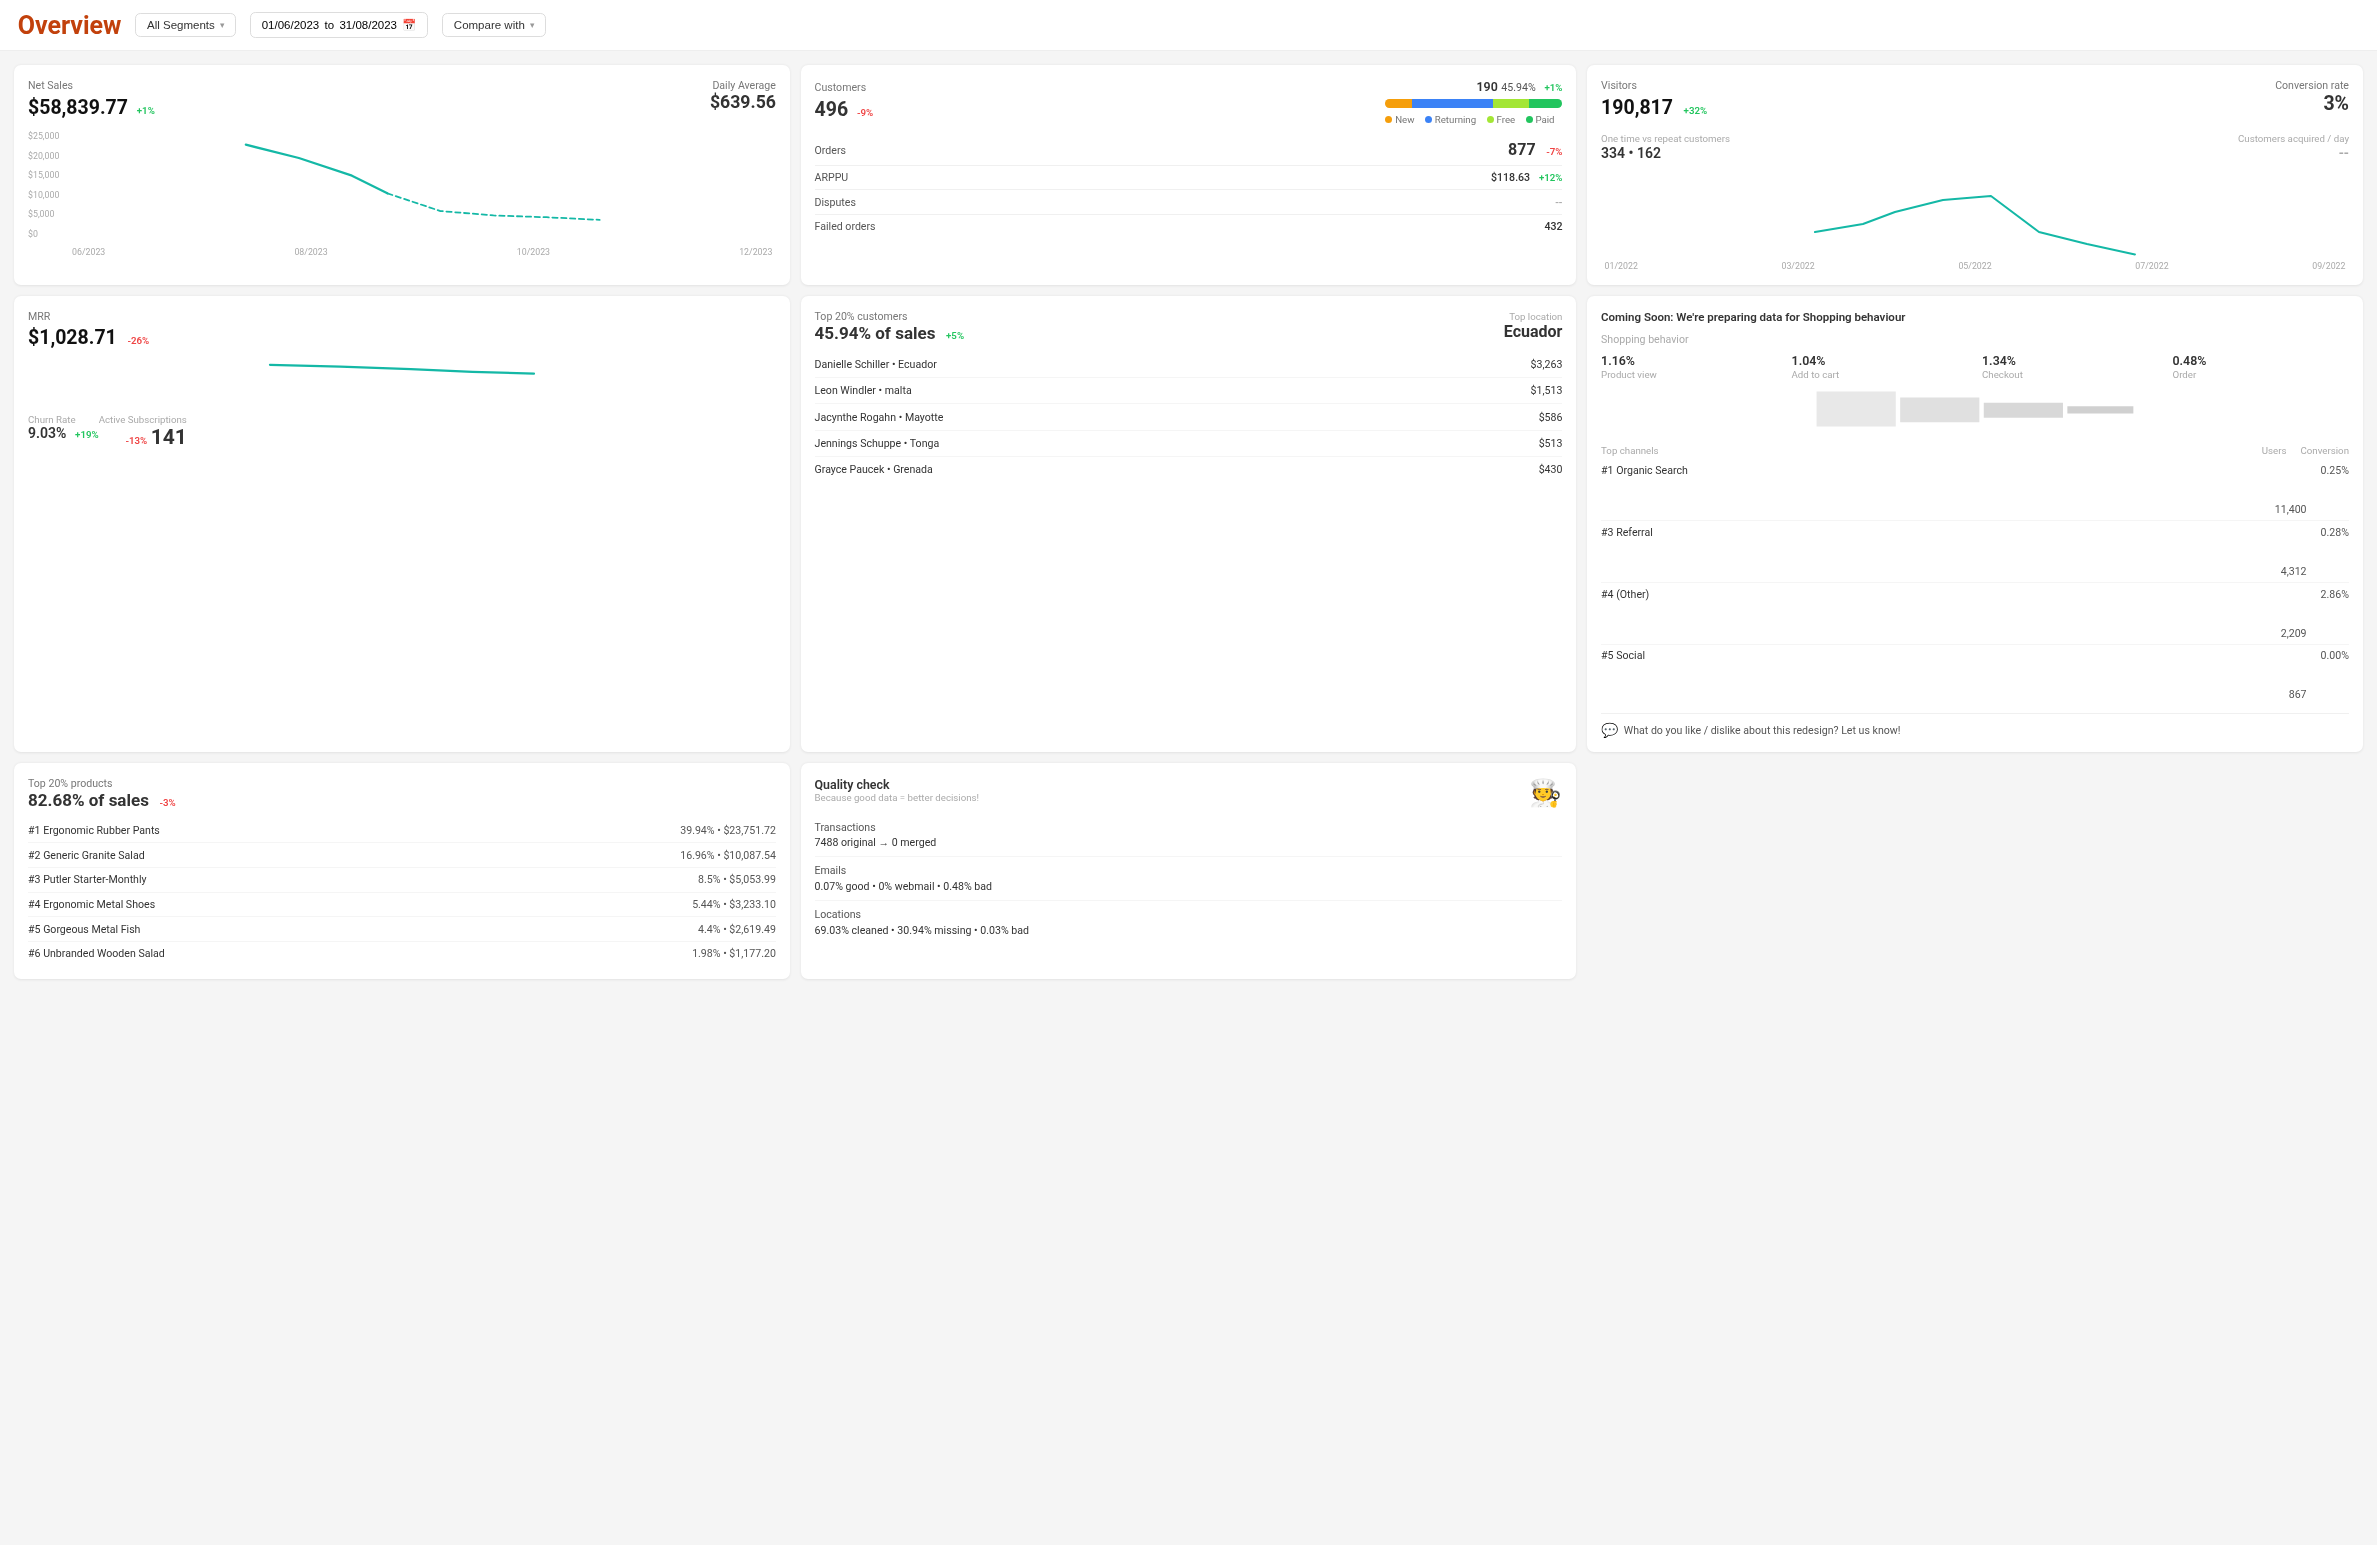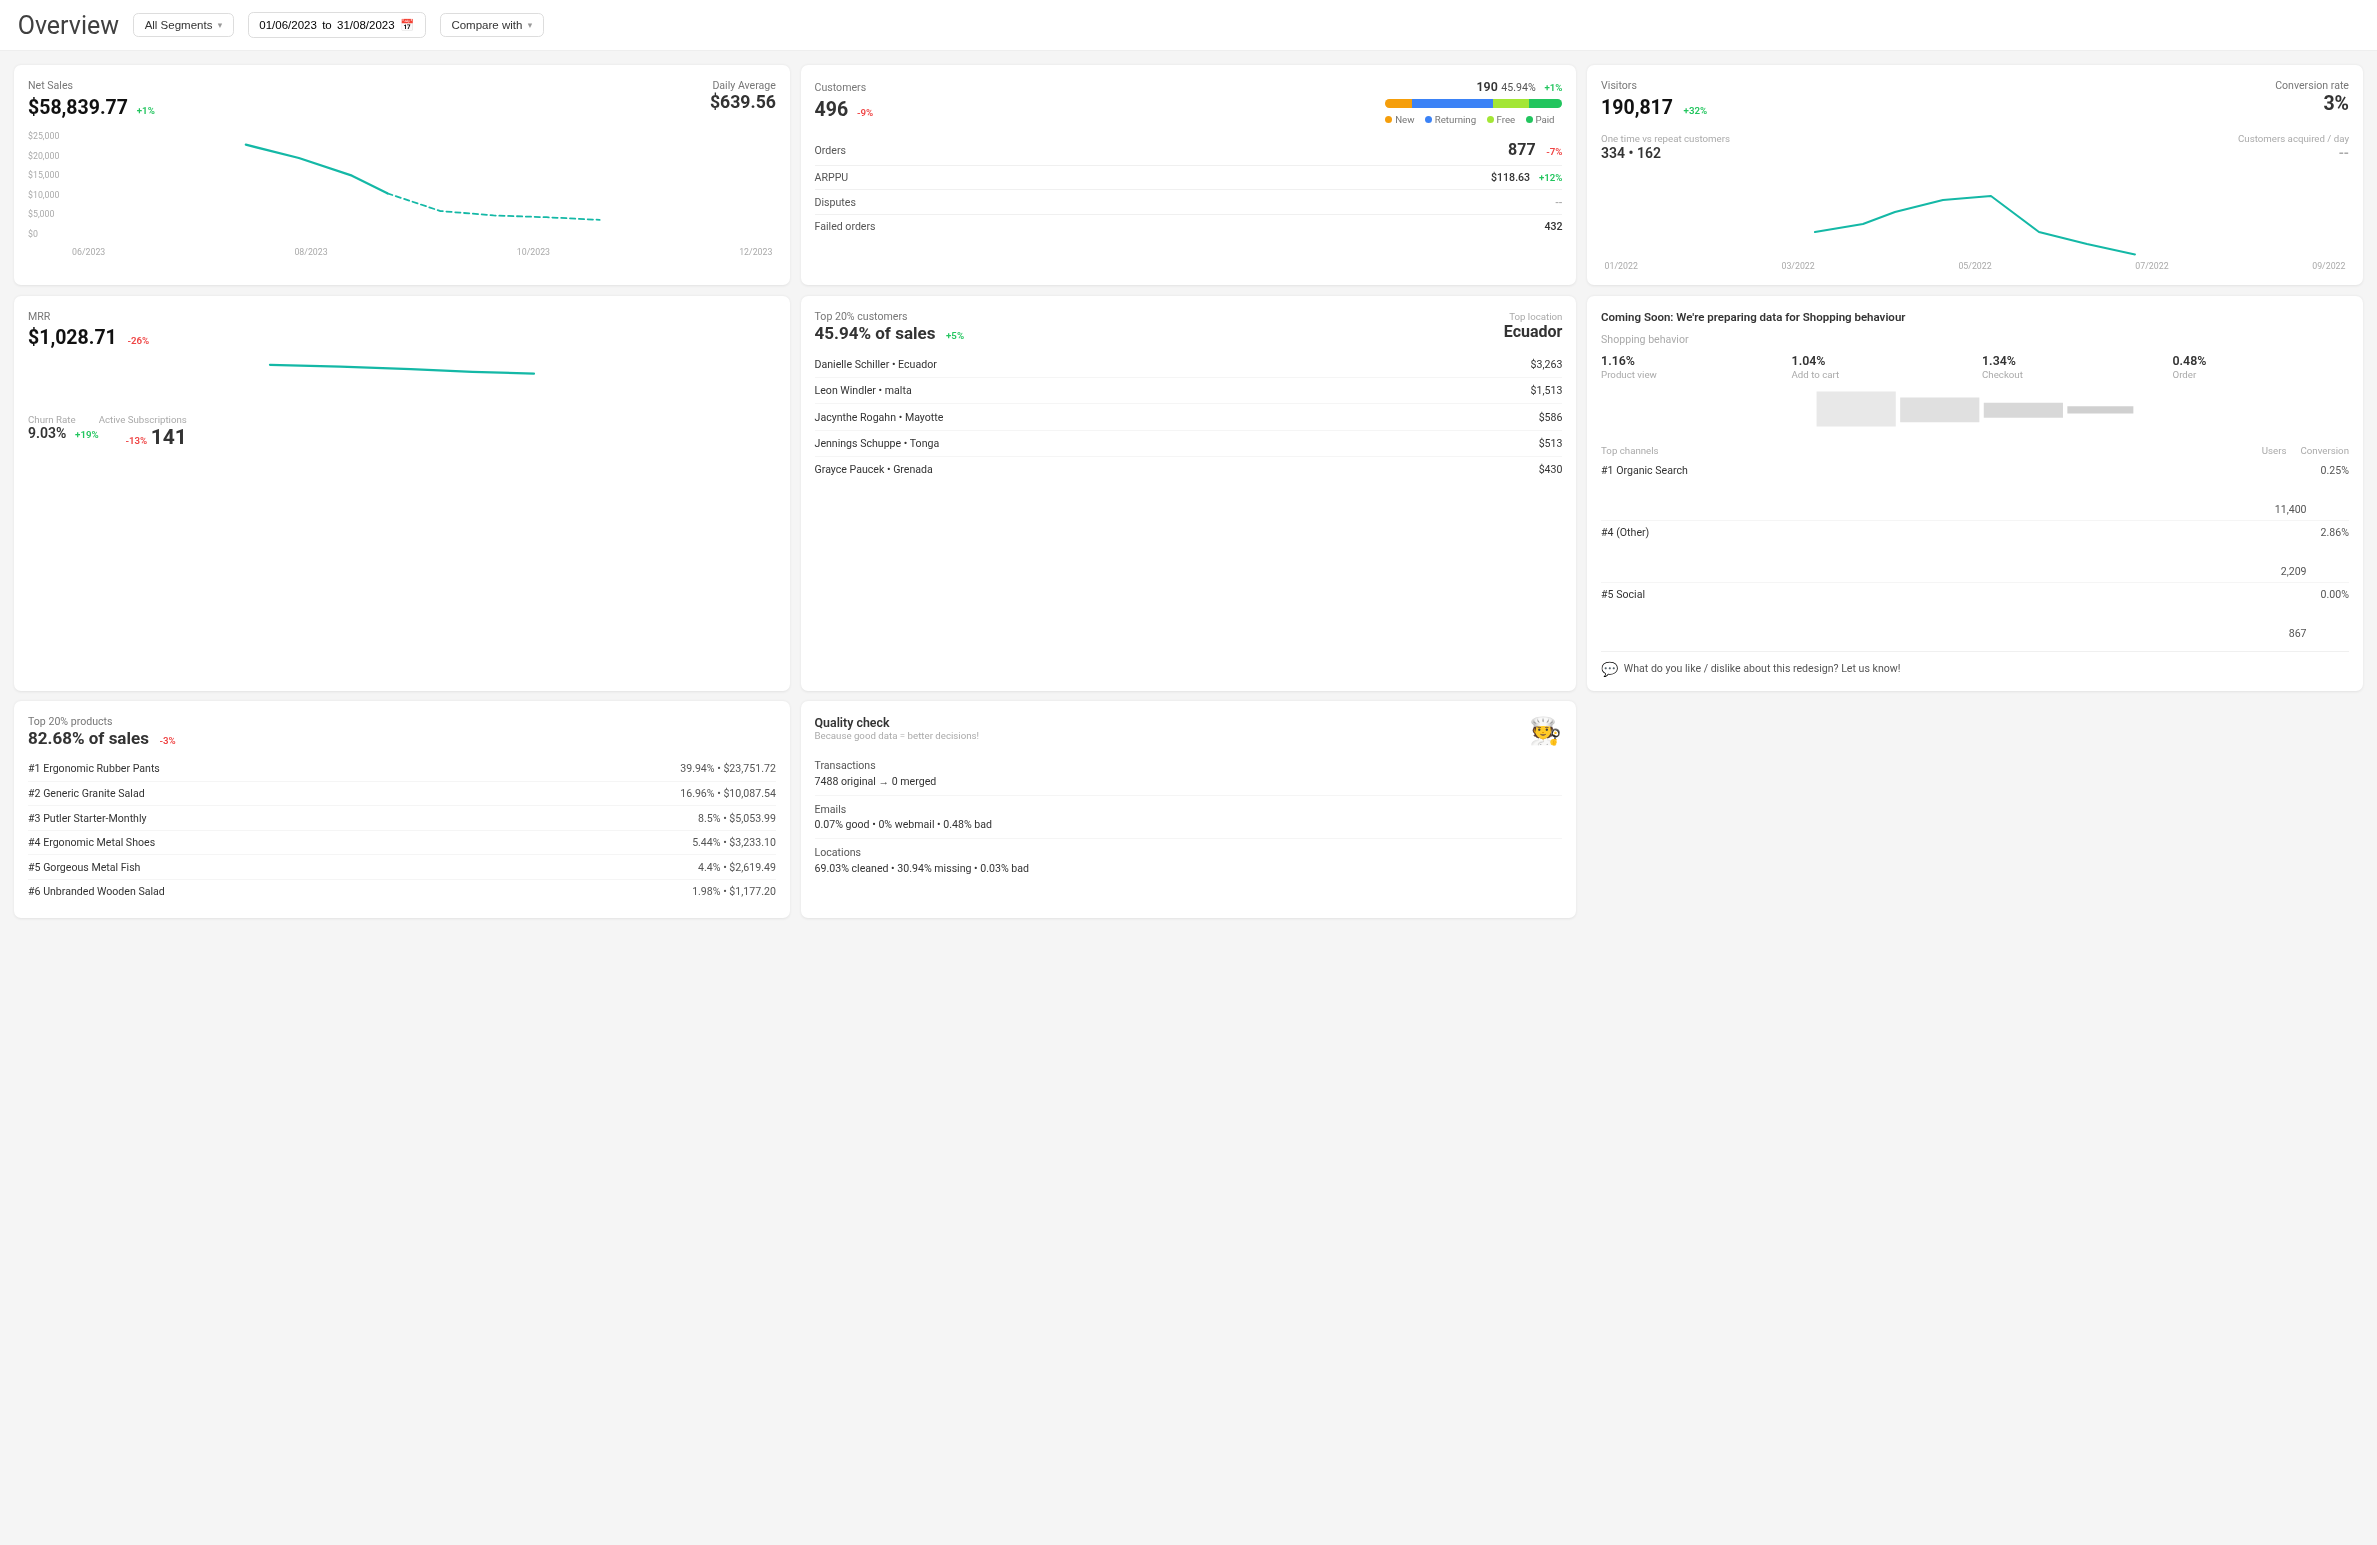--- a/index.html
+++ b/index.html
@@ -12,22 +12,22 @@
     .header {
       display: flex;
       align-items: center;
       gap: 14px;
       padding: 10.6px 17.7px;
       background: #fff;
       border-bottom: 0.9px solid #eee;
     }
     .header h1 {
       font-size: 25px;
-      font-weight: 400;
-      color: #404040;
+      font-weight: 700;
+      color: #c2410c;
     }
     .dropdown-btn {
       display: flex;
       align-items: center;
       gap: 5.3px;
       padding: 5.3px 10.6px;
       border: 0.9px solid #ddd;
       border-radius: 5.3px;
       background: #fff;
       cursor: pointer;
@@ -416,20 +416,27 @@
         </div>
       </div>
       <div class="channel-row">
         <span class="channel-name"><span>#1</span> <span>Organic Search</span></span>
         <div style="display:flex;gap:14px;">
           <span class="channel-users">11,400</span>
           <span class="channel-conv">0.25%</span>
         </div>
       </div>
       <div class="channel-row">
+        <span class="channel-name"><span>#3</span> <span>Referral</span></span>
+        <div style="display:flex;gap:14px;">
+          <span class="channel-users">4,312</span>
+          <span class="channel-conv">0.28%</span>
+        </div>
+      </div>
+      <div class="channel-row">
         <span class="channel-name"><span>#4</span> <span>(Other)</span></span>
         <div style="display:flex;gap:14px;">
           <span class="channel-users">2,209</span>
           <span class="channel-conv">2.86%</span>
         </div>
       </div>
       <div class="channel-row">
         <span class="channel-name"><span>#5</span> <span>Social</span></span>
         <div style="display:flex;gap:14px;">
           <span class="channel-users">867</span>

